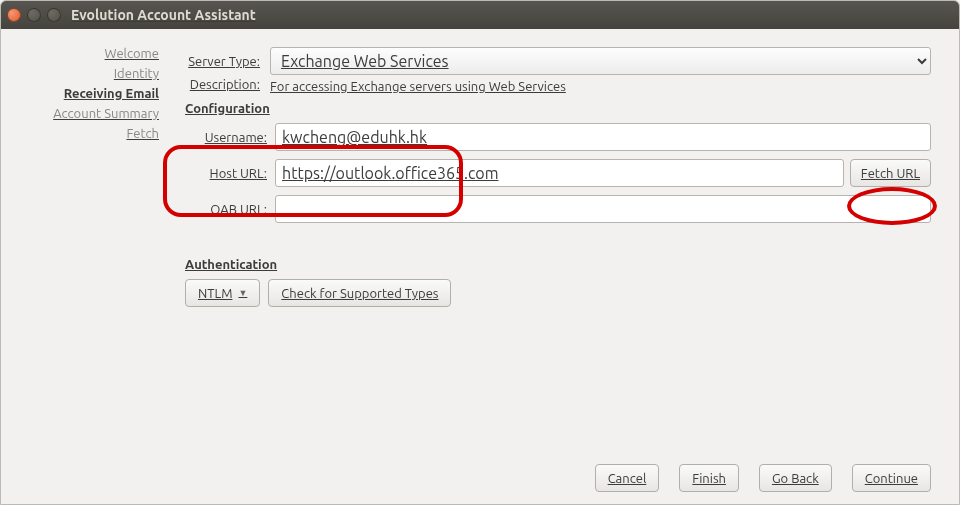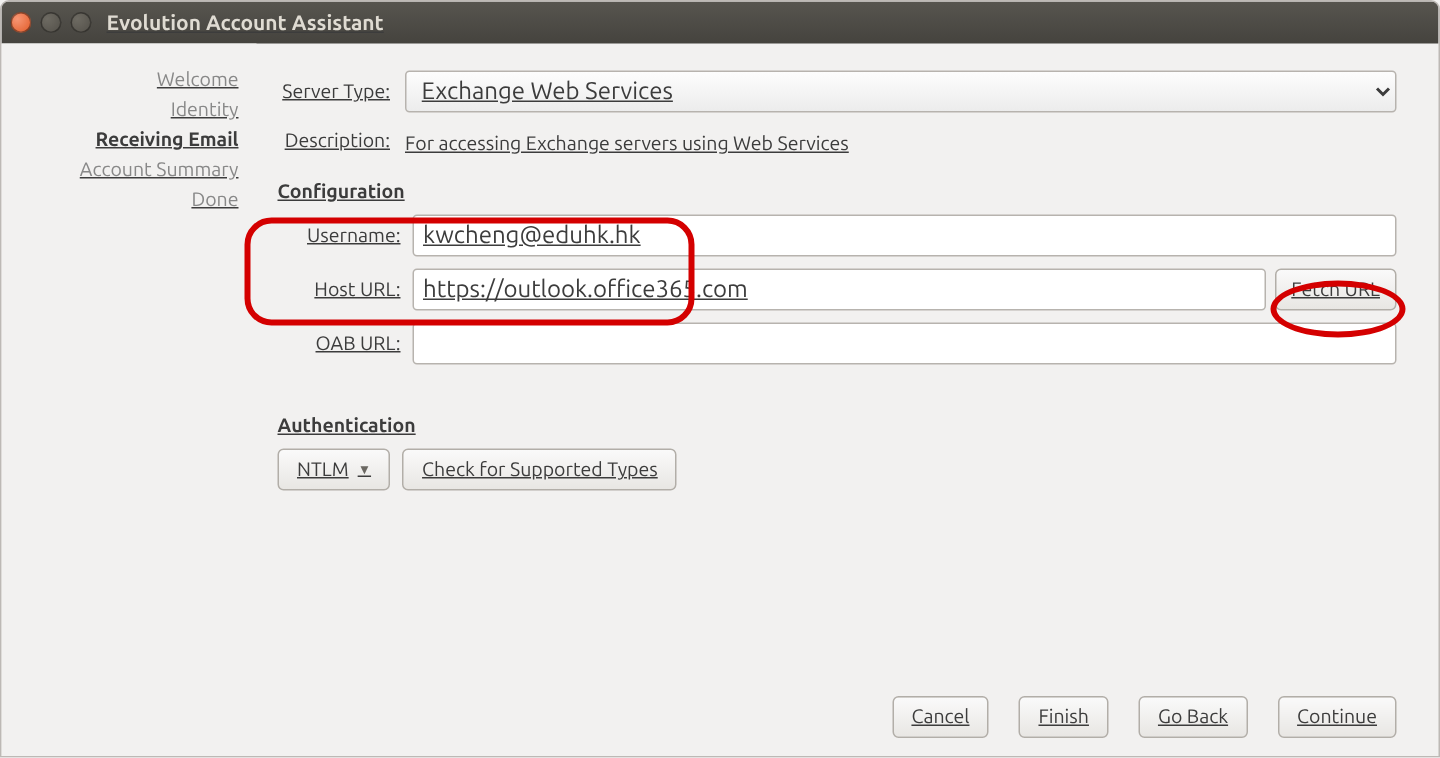--- a/index.html
+++ b/index.html
@@ -8,21 +8,21 @@
   .titlebar { height: 28px; background: linear-gradient(#57554f,#45433e); display: flex; align-items: center; padding: 0 6px; color: #dfdbd2; font-weight: bold; font-size: 14px; }
   .tb-buttons { display: flex; gap: 6px; margin-right: 10px; }
   .tb-btn { width: 14px; height: 14px; border-radius: 50%; border: 1px solid rgba(0,0,0,.4); }
   .tb-close { background: radial-gradient(circle at 30% 30%, #f79674, #e25d2b); }
   .tb-min, .tb-max { background: radial-gradient(circle at 30% 30%, #6d6a62, #54514a); }
   .body { flex: 1; display: flex; }
   .sidebar { width: 170px; background: #f2f1f0; padding: 14px 12px; border-right: none; }
   .side-item { padding: 3px 0; color: #888; cursor: default; text-align: right; }
   .side-item.active { color: #3c3c3c; font-weight: bold; }
   .main { flex: 1; padding: 18px 28px 12px 14px; display: flex; flex-direction: column; position: relative; }
-  .row { display: flex; align-items: center; margin-bottom: 10px; }
+  .row { display: flex; align-items: center; }
   .label-col { width: 85px; text-align: right; padding-right: 10px; color: #3c3c3c; }
   select, input[type=text] { height: 28px; border: 1px solid #b7b3ae; border-radius: 3px; background: #fff; padding: 0 6px; font-family: inherit; font-size: 16px; color: #3c3c3c; }
   select { flex: 1; background: linear-gradient(#fdfdfd,#ececec); }
   .desc-text { padding-top: 4px; }
   .section-head { font-weight: bold; margin: 8px 0 8px 0; }
   .config-row { display: flex; align-items: center; margin-bottom: 8px; }
   .config-label { width: 90px; text-align: right; padding-right: 8px; }
   .config-row input[type=text] { flex: 1; }
   .btn { height: 28px; border: 1px solid #b2aea8; border-radius: 4px; background: linear-gradient(#fafafa,#e8e6e3); padding: 0 12px; font-family: inherit; font-size: 13px; color: #3c3c3c; cursor: default; }
   .btn.small { padding: 0 10px; }
@@ -48,21 +48,21 @@
     </div>
     <span>Evolution Account Assistant</span>
   </div>
 
   <div class="body">
     <div class="sidebar">
       <div class="side-item">Welcome</div>
       <div class="side-item">Identity</div>
       <div class="side-item active">Receiving Email</div>
       <div class="side-item">Account Summary</div>
-      <div class="side-item">Done</div>
+      <div class="side-item">Fetch</div>
     </div>
 
     <div class="main">
 
       <div class="row">
         <div class="label-col">Server Type:</div>
         <select>
           <option>Exchange Web Services</option>
         </select>
       </div>

